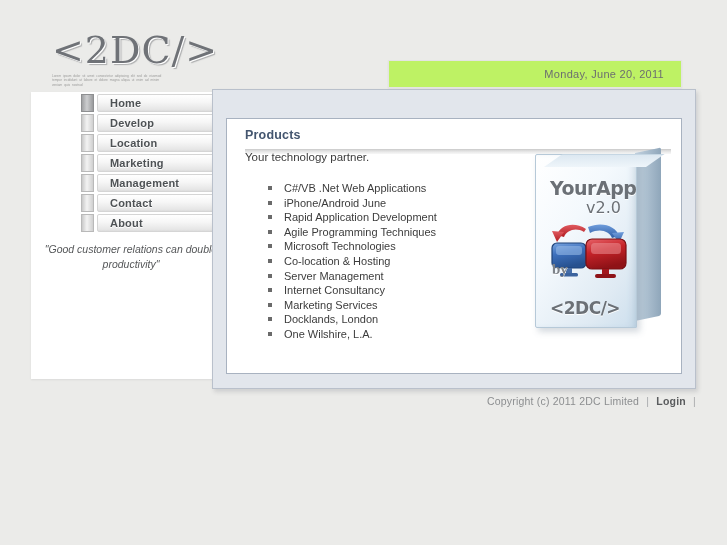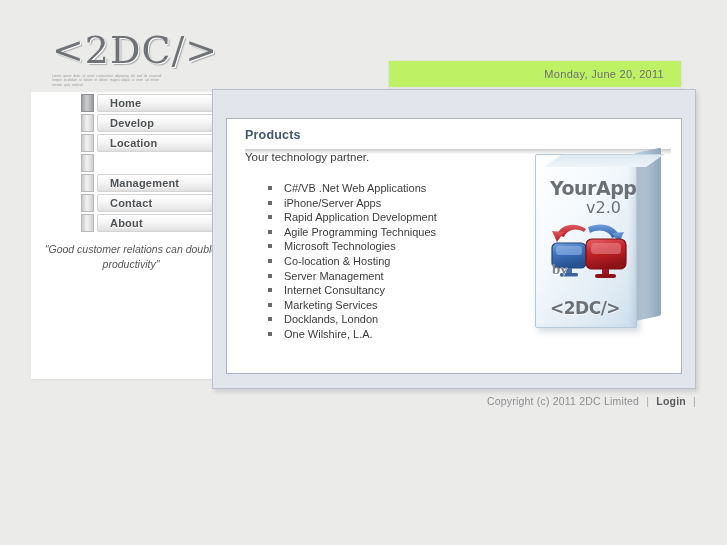--- a/index.html
+++ b/index.html
@@ -359,20 +359,23 @@
 
     <div class="nav-item">
       <div class="nav-bullet"></div>
       <div class="nav-label-wrap">
         <span class="nav-label">Location</span>
       </div>
     </div>
 
     <div class="nav-item">
       <div class="nav-bullet"></div>
+      <div class="nav-label-wrap">
+        <span class="nav-label">Marketing</span>
+      </div>
     </div>
 
     <div class="nav-item">
       <div class="nav-bullet"></div>
       <div class="nav-label-wrap">
         <span class="nav-label">Management</span>
       </div>
     </div>
 
     <div class="nav-item">
@@ -399,21 +402,21 @@
 
   <div class="panel">
     <div class="panel-inner">
 
       <div class="content-title">Products</div>
       <div class="title-divider"></div>
       <div class="subtitle">Your technology partner.</div>
 
       <ul class="product-list">
         <li>C#/VB .Net Web Applications</li>
-        <li>iPhone/Server Apps</li>
+        <li>iPhone/Android June</li>
         <li>Rapid Application Development</li>
         <li>Agile Programming Techniques</li>
         <li>Microsoft Technologies</li>
         <li>Co-location &amp; Hosting</li>
         <li>Server Management</li>
         <li>Internet Consultancy</li>
         <li>Marketing Services</li>
         <li>Docklands, London</li>
         <li>One Wilshire, L.A.</li>
       </ul>

